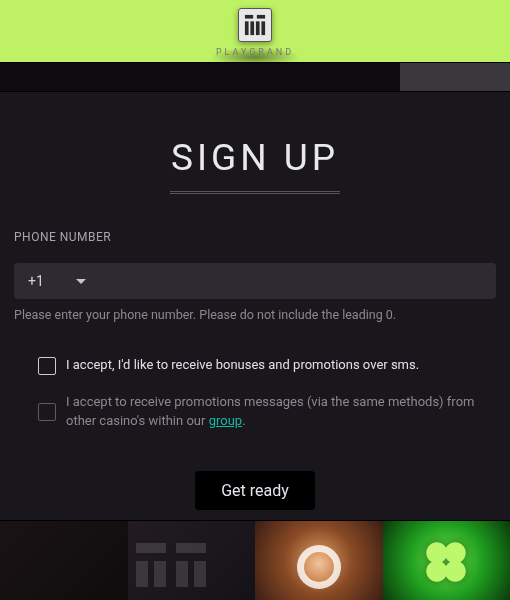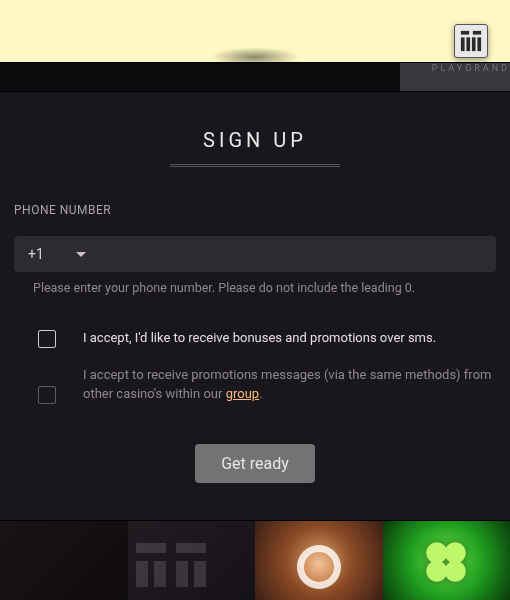--- a/index.html
+++ b/index.html
@@ -1,52 +1,52 @@
 <!DOCTYPE html>
 <html><head>
 <meta charset="utf-8">
 <style>
   * { margin:0; padding:0; box-sizing:border-box; font-family:-apple-system,BlinkMacSystemFont,"Segoe UI",Roboto,Arial,sans-serif; }
   body { background:#1a171c; color:#ccc; width:510px; height:600px; overflow:hidden; position:relative; }
 
-  .header { height:62px; display:flex; justify-content:flex-end; align-items:flex-start; padding-top:24px; background:#fef9c3; position:relative; }
+  .header { height:62px; display:flex; justify-content:center; align-items:flex-start; padding-top:8px; background:#bef264; position:relative; }
   .logo-wrap { display:flex; flex-direction:column; align-items:center; position:relative; z-index:2; }
   .logo-box { width:34px; height:34px; background:#e8e8e8; border:1px solid #555; border-radius:3px; display:flex; justify-content:center; align-items:center; box-shadow:0 2px 6px rgba(0,0,0,.4); }
   .logo-box svg { width:22px; height:22px; }
   .brand { font-size:9px; letter-spacing:3px; color:#777; margin-top:5px; }
   .header-shadow { position:absolute; top:47px; left:50%; transform:translateX(-50%); width:90px; height:20px; background:radial-gradient(ellipse at center, rgba(0,0,0,.45) 0%, transparent 70%); z-index:1; }
 
   .topbar { height:30px; background:#0d0b0e; border-top:1px solid #000; border-bottom:#000 1px solid; display:flex; }
   .topbar .filler { flex:1; }
   .topbar .active { width:110px; background:#3b383d; }
 
   .content { padding:0 14px; }
 
   .title-row { text-align:center; margin-top:36px; }
-  .title { font-size:20px; font-weight:400; letter-spacing:4px; color:#e9e9e9; display:inline-block; }
+  .title { font-size:37px; font-weight:400; letter-spacing:4px; color:#e9e9e9; display:inline-block;margin-top:8px; }
   .title-underline { margin:12px auto 0; width:170px; border-top:1px solid #555; border-bottom:1px solid #555; height:3px; }
 
   .field-block { margin-top:36px; }
   .field-label { font-size:12px; letter-spacing:.5px; color:#a8a3ac; margin-bottom:19px; }
   .input-row { display:flex; background:#2e2a31; border-radius:4px; height:36px; align-items:center; padding:0 14px; }
   .dial-code { color:#d6d1da; font-size:14px; min-width:34px; }
   .dd-icon { width:0; height:0; border-left:5px solid transparent; border-right:5px solid transparent; border-top:5px solid #c7c2cc; margin-left:14px; }
   .phone-input { flex:1; background:transparent; border:none; outline:none; color:#eee; font-size:14px; margin-left:14px; }
-  .hint { font-size:12.5px; color:#8c8790; margin-top:8px;margin-left:19px; }
+  .hint { font-size:12.5px; color:#8c8790; margin-top:8px; }
 
   .checks { margin-top:34px; }
-  .check-row { display:flex; align-items:flex-end; gap:27px; margin-bottom:18px;padding-left:24px; }
+  .check-row { display:flex; align-items:center; gap:10px; margin-bottom:18px;padding-left:24px; }
   .check { width:18px; height:18px; border:1.5px solid #cfc9d4; border-radius:2px; flex-shrink:0; margin-top:1px; cursor:pointer; }
   .check.dim { border-color:#5e5962; }
   .check-label { font-size:13px; line-height:1.45; color:#e3dee7; }
   .check-label.dim { color:#8c8790; }
-  .check-label a { color:#fdba74; }
+  .check-label a { color:#14b8a6; }
 
   .button-row { text-align:center; margin-top:40px; }
-  .cta { display:inline-block; background:#737373; color:#e8e3ec; font-size:16px; padding:10px 26px; border-radius:4px; border:none; cursor:pointer; }
+  .cta { display:inline-block; background:#000000; color:#e8e3ec; font-size:16px; padding:10px 26px; border-radius:4px; border:none; cursor:pointer; }
 
   .thumbs { position:absolute; bottom:0; left:0; right:0; height:80px; display:flex; border-top:1px solid #000; }
   .thumb { flex:1; background:#111; position:relative; overflow:hidden; }
   .thumb.t1 { background:linear-gradient(135deg,#1a1315,#0f0c0d); }
   .thumb.t2 { background:linear-gradient(135deg,#221c21,#151217); }
   .thumb.t3 { background:radial-gradient(circle at 50% 50%, #d9a36b 0%, #8a4a25 45%, #3a1e14 100%); }
   .thumb.t4 { background:radial-gradient(circle at 50% 50%, #6fe84a 0%, #1f9c1f 50%, #0a3a0a 100%); }
   .thumb.t2::before{ content:""; position:absolute; left:8px; top:22px; width:70px; height:45px; opacity:.22;
     background:
       linear-gradient(#a7a2ab,#a7a2ab) 0 0/30px 10px no-repeat,

